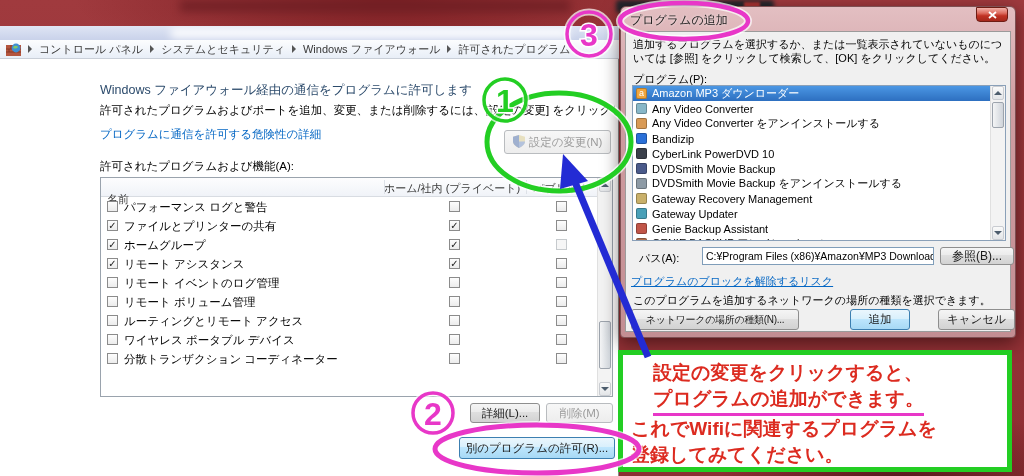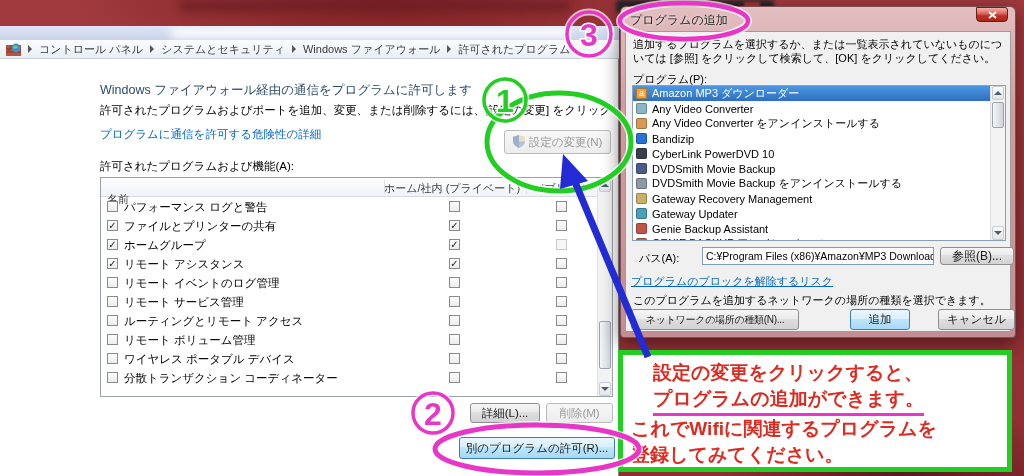--- a/index.html
+++ b/index.html
@@ -219,33 +219,27 @@
           <span class="cb col-public"></span>
         </div>
         <div class="fwrow">
           <span class="cb name-cb"></span>
           <span class="fwname">リモート イベントのログ管理</span>
           <span class="cb col-home"></span>
           <span class="cb col-public"></span>
         </div>
         <div class="fwrow">
           <span class="cb name-cb"></span>
-          <span class="fwname">リモート サービス管理</span>
+          <span class="fwname">リモート ボリューム管理</span>
           <span class="cb col-home"></span>
           <span class="cb col-public"></span>
         </div>
         <div class="fwrow">
           <span class="cb name-cb"></span>
           <span class="fwname">ルーティングとリモート アクセス</span>
-          <span class="cb col-home"></span>
-          <span class="cb col-public"></span>
-        </div>
-        <div class="fwrow">
-          <span class="cb name-cb"></span>
-          <span class="fwname">リモート ボリューム管理</span>
           <span class="cb col-home"></span>
           <span class="cb col-public"></span>
         </div>
         <div class="fwrow">
           <span class="cb name-cb"></span>
           <span class="fwname">ワイヤレス ポータブル デバイス</span>
           <span class="cb col-home"></span>
           <span class="cb col-public"></span>
         </div>
         <div class="fwrow">

